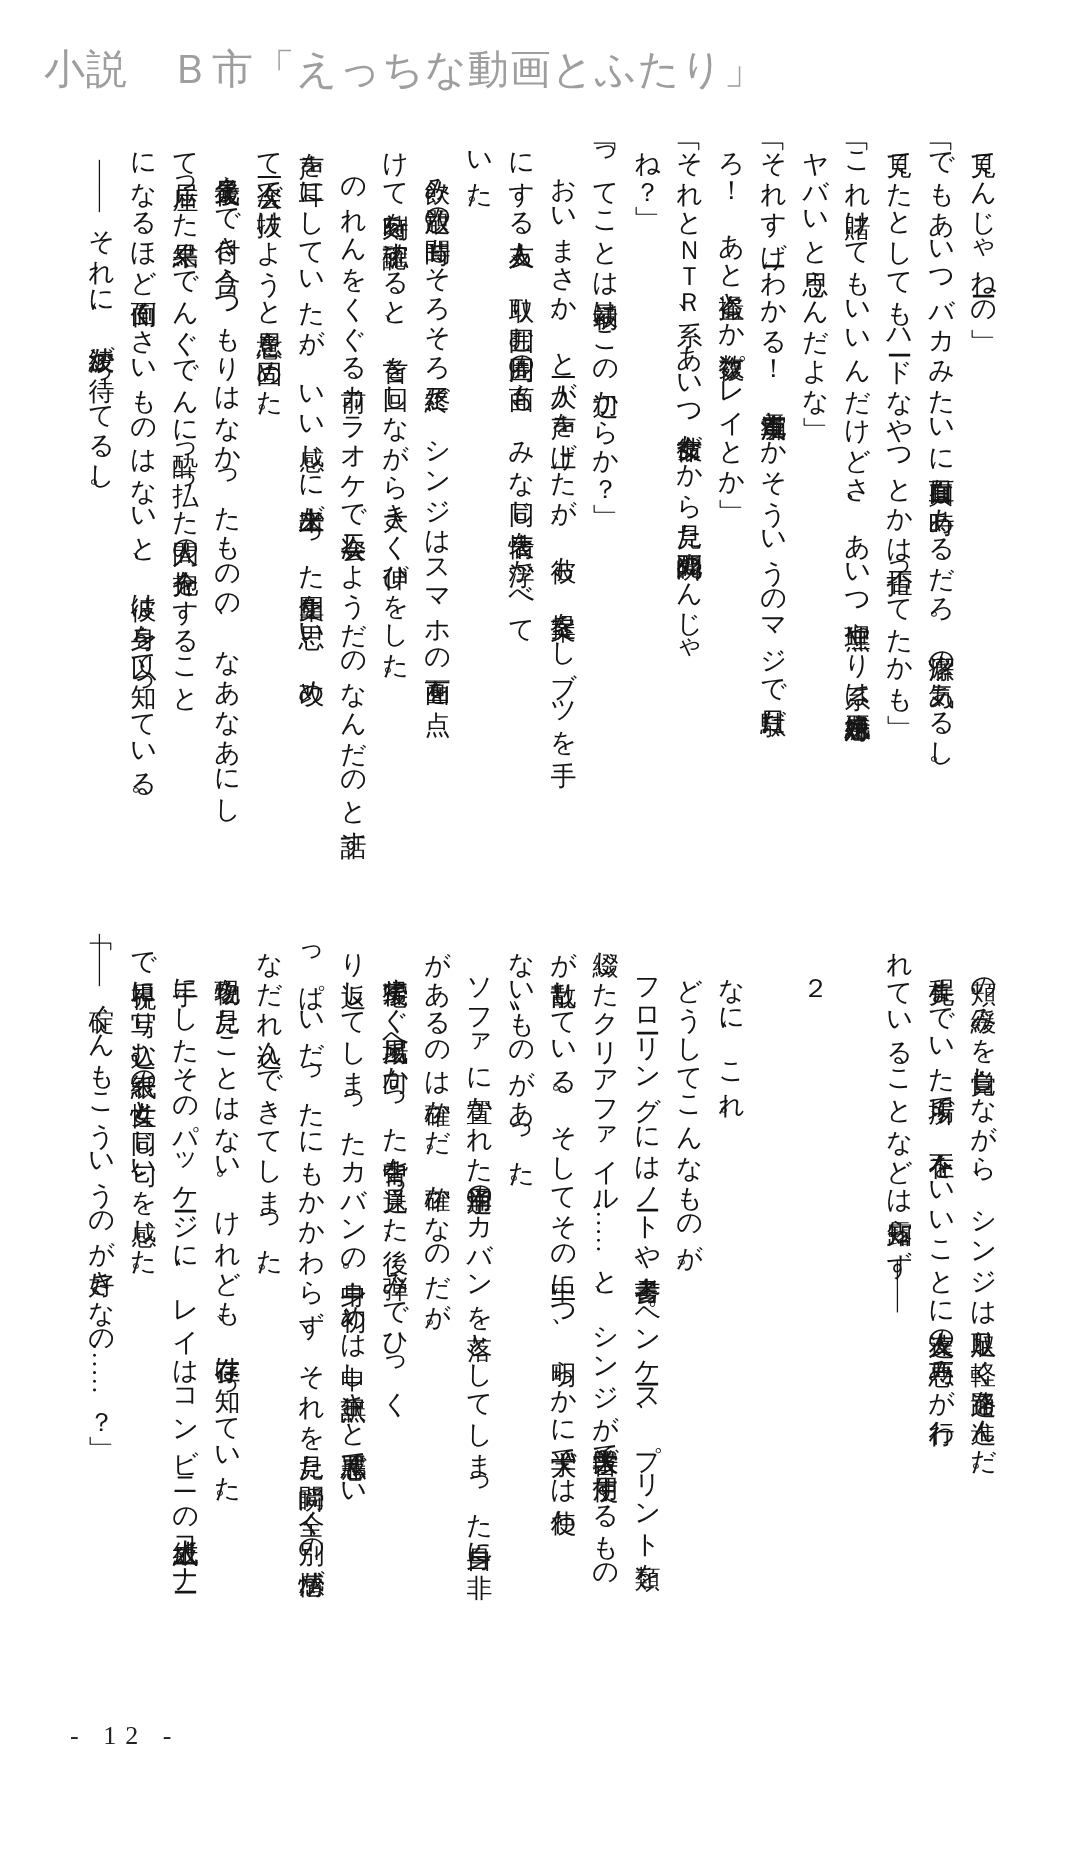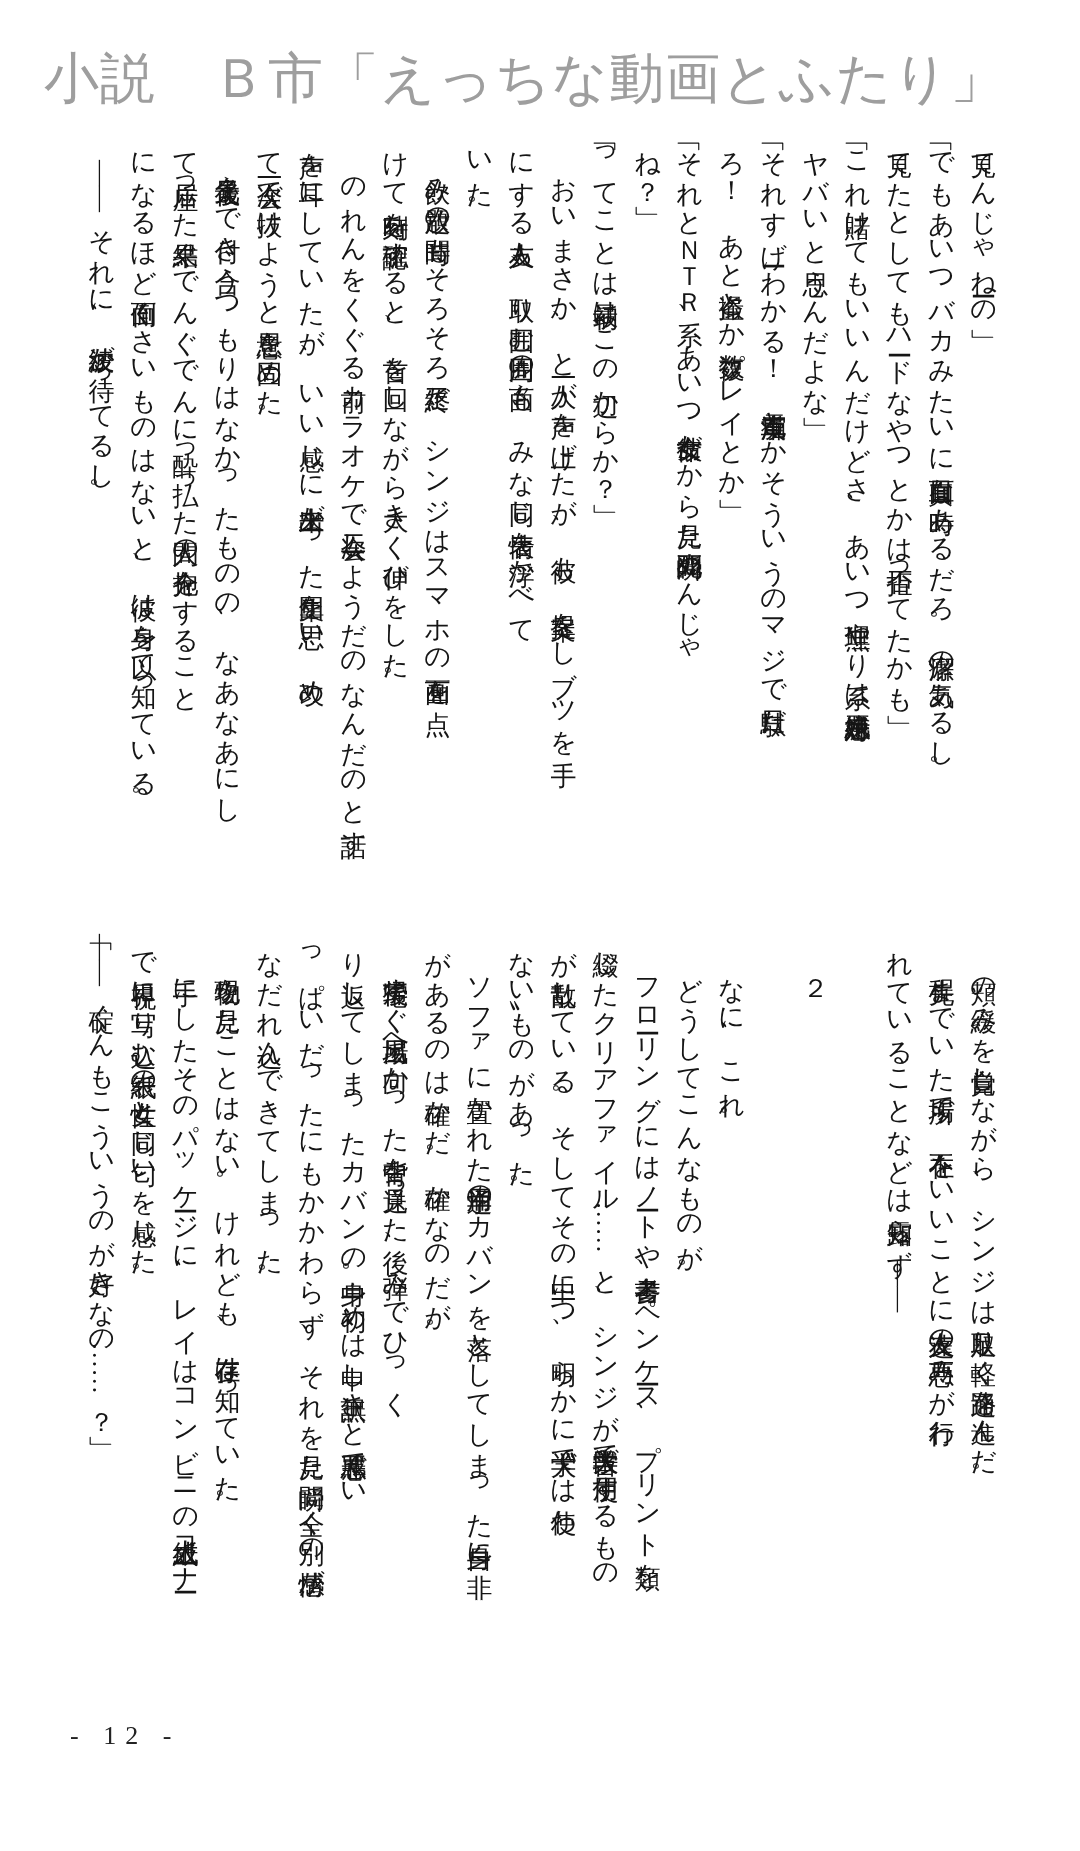--- a/index.html
+++ b/index.html
@@ -7,21 +7,21 @@
     width:1080px;height:1851px;
     background:#ffffff;
     font-family:"Liberation Serif","DejaVu Serif",serif;
     color:#151515;
     position:relative;
     overflow:hidden;
   }
   .title{
     position:absolute;
     left:44px;top:42px;
-    font-size:55px;
+    font-size:41px;
     letter-spacing:1px;
     color:#9e9e9e;
     white-space:nowrap;
   }
   .vblock{
     position:absolute;
     right:76px;
     width:926px;
     writing-mode:vertical-rl;
     text-orientation:mixed;

